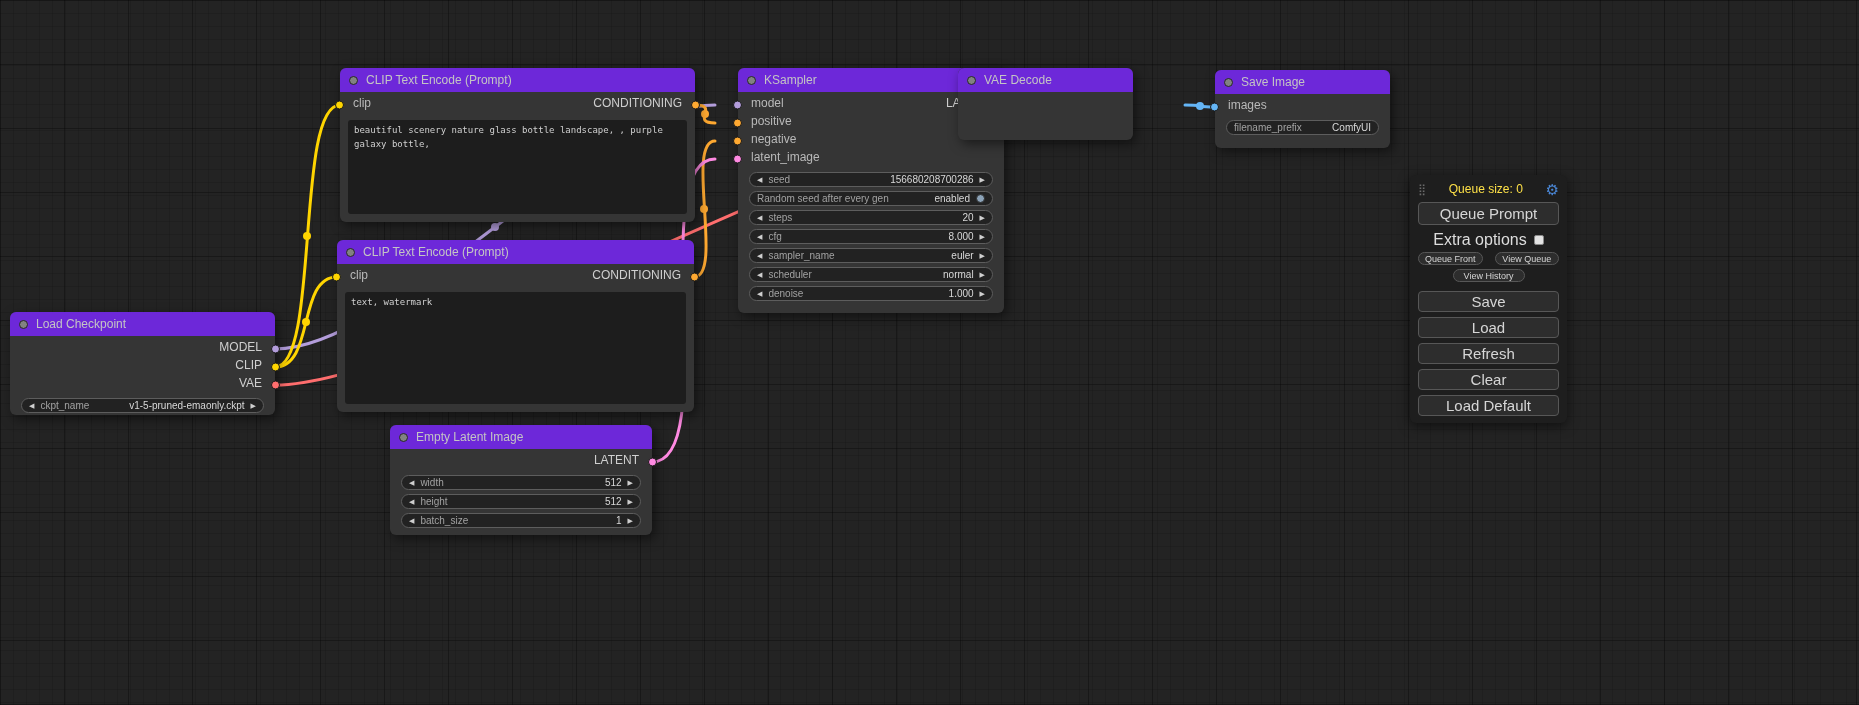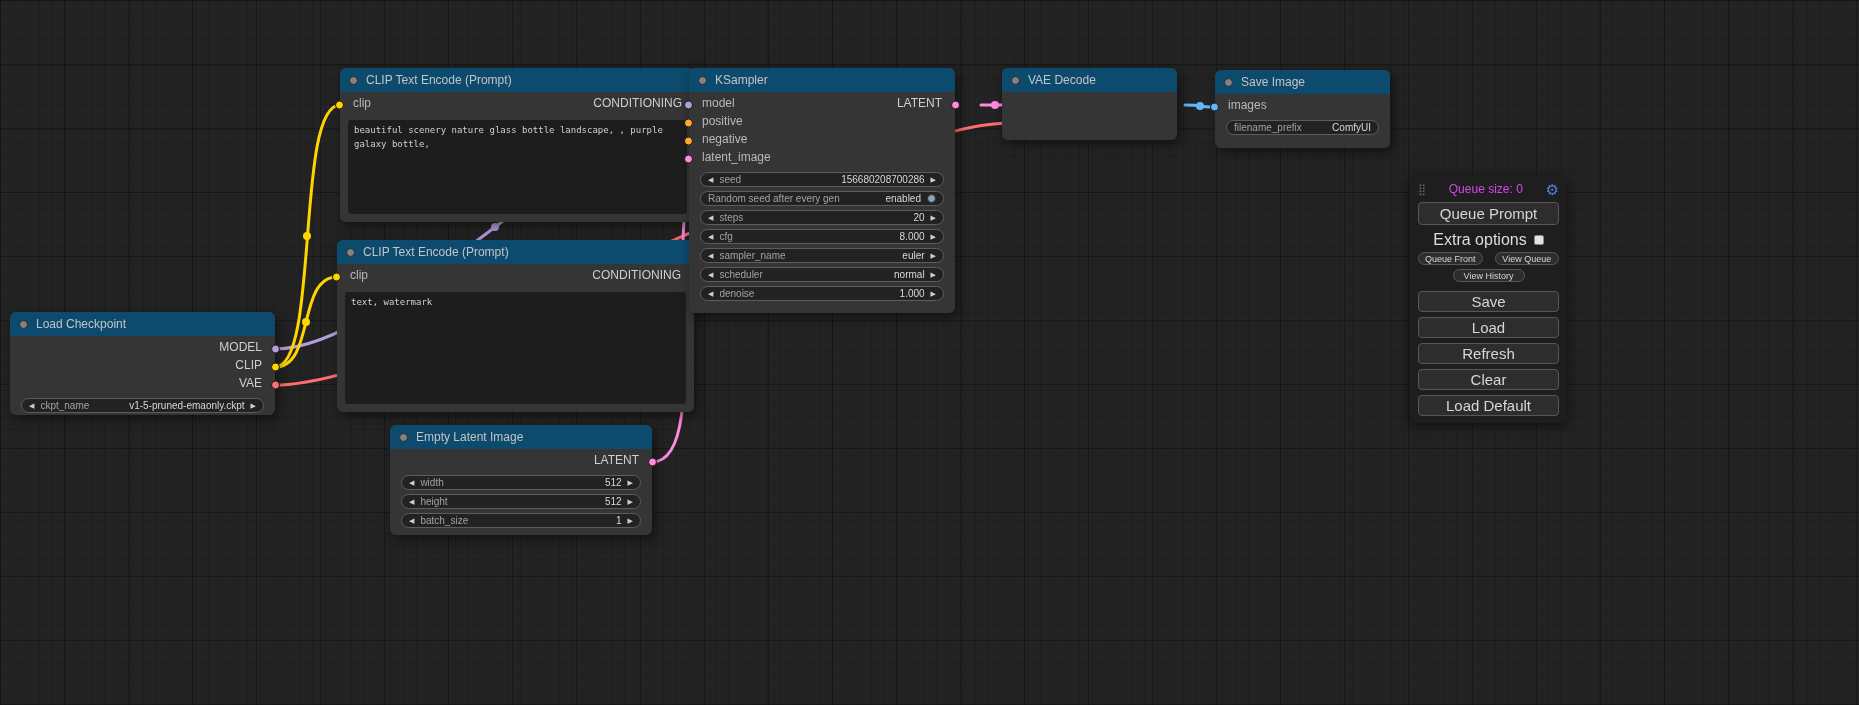--- a/index.html
+++ b/index.html
@@ -11,21 +11,21 @@
       linear-gradient(rgba(0,0,0,.30) 1px,transparent 1px),
       linear-gradient(90deg,rgba(0,0,0,.30) 1px,transparent 1px),
       linear-gradient(rgba(0,0,0,.10) 1px,transparent 1px),
       linear-gradient(90deg,rgba(0,0,0,.10) 1px,transparent 1px);
     background-size:64px 64px,64px 64px,13px 13px,13px 13px;}
   #wires{position:absolute;left:0;top:0;z-index:1;pointer-events:none}
   #wires path{fill:none;stroke-width:3;stroke-linecap:round}
 
   .node{position:absolute;z-index:2;background:#353535;border-radius:6px;
     box-shadow:3px 4px 12px rgba(0,0,0,.5);color:#c8c8c8}
-  .node-title{height:24px;background:#0c4a6e;border-radius:6px 6px 0 0;
+  .node-title{height:24px;background:#6d28d9;border-radius:6px 6px 0 0;
     display:flex;align-items:center;padding:0 9px;gap:8px;font-size:12px;color:#c4c4c4}
   .node-dot{width:9px;height:9px;border-radius:50%;background:#828282;border:1px solid #272727;flex:0 0 auto}
   .node-body{padding-top:4px}
   .slot-row{position:relative;height:18px;display:flex;align-items:flex-start;padding:0 13px;font-size:12px;color:#b9b9b9}
   .out-label{margin-left:auto;color:#cfcfcf}
   .port{position:absolute;width:9px;height:9px;border-radius:50%;border:1px solid #191919;top:50%;transform:translateY(-50%);background:#888}
   .port.in{left:-5px}
   .port.out{right:-5px}
 
   .widget{height:15px;margin:4px 11px 0;background:#222;border:1px solid #5d5d5d;border-radius:8px;
@@ -35,21 +35,21 @@
   .toggle-dot{width:9px;height:9px;border-radius:50%;background:#8ca3b8;border:1px solid #2a2a2a;flex:0 0 auto}
 
   .prompt-text{display:block;width:calc(100% - 16px);margin:6px 8px 0;background:#1d1d1d;border:none;
     border-radius:3px;resize:none;color:#d0d0d0;font-family:"DejaVu Sans Mono",monospace;font-size:9px;
     line-height:1.5;padding:4px 6px;outline:none;overflow:hidden}
 
   #menu{position:absolute;left:1410px;top:175px;width:157px;height:248px;background:#1e1e1e;border-radius:6px;
     z-index:3;box-shadow:0 3px 12px rgba(0,0,0,.55);padding:5px 8px;color:#ddd}
   .menu-header{display:flex;align-items:center;height:18px;margin-bottom:4px}
   .drag-handle{color:#6a6a6a;font-size:11px;cursor:grab}
-  .queue-size{flex:1;text-align:center;font-size:12px;color:#d946ef}
+  .queue-size{flex:1;text-align:center;font-size:12px;color:#fde047}
   .gear{color:#4a86d4;font-size:15px;cursor:pointer;line-height:1}
   .btn{display:block;background:#2d2d2d;border:1px solid #575757;color:#d6d6d6;border-radius:4px;
     font-family:inherit;cursor:pointer;width:100%}
   .btn.big{height:21px;font-size:15px;margin-bottom:5px}
   .btn.queue{height:23px;font-size:15px;margin-bottom:7px}
   .extra-row{display:flex;align-items:center;justify-content:center;gap:7px;font-size:16px;height:15px;margin:1px 0 5px}
   .checkbox{width:10px;height:10px;background:#e3e3e3;border:1px solid #8a8a8a;border-radius:2px;cursor:pointer}
   .small-row{display:flex;gap:12px;margin-bottom:4px}
   .small-row.center{justify-content:center;margin-bottom:9px}
   .btn.small{flex:1;height:13px;font-size:9px;border-radius:7px;padding:0;width:auto}
@@ -164,21 +164,21 @@
       </div>
       <div class="widget">
         <span class="arrow">◀</span>
         <span>batch_size</span>
         <span class="wvalue">1</span>
         <span class="arrow">▶</span>
       </div>
     </div>
   </div>
 
-  <div class="node" style="left:689px;top:68px;width:266px;height:245px">
+  <div class="node" style="left:738px;top:68px;width:266px;height:245px">
     <div class="node-title">
       <span class="node-dot"></span>
       <span>KSampler</span>
     </div>
     <div class="node-body">
       <div class="slot-row">
         <span class="port in" style="background: rgb(179, 157, 219);"></span>
         <span>model</span>
         <span class="out-label">LATENT</span>
         <span class="port out" style="background: rgb(255, 138, 226);"></span>
@@ -232,21 +232,21 @@
       </div>
       <div class="widget">
         <span class="arrow">◀</span>
         <span>denoise</span>
         <span class="wvalue">1.000</span>
         <span class="arrow">▶</span>
       </div>
     </div>
   </div>
 
-  <div class="node" style="left:1002px;top:68px;width:175px;height:72px">
+  <div class="node" style="left:958px;top:68px;width:175px;height:72px">
     <div class="node-title">
       <span class="node-dot"></span>
       <span>VAE Decode</span>
     </div>
   </div>
 
   <div class="node" style="left:1215px;top:70px;width:175px;height:78px">
     <div class="node-title">
       <span class="node-dot"></span>
       <span>Save Image</span>

